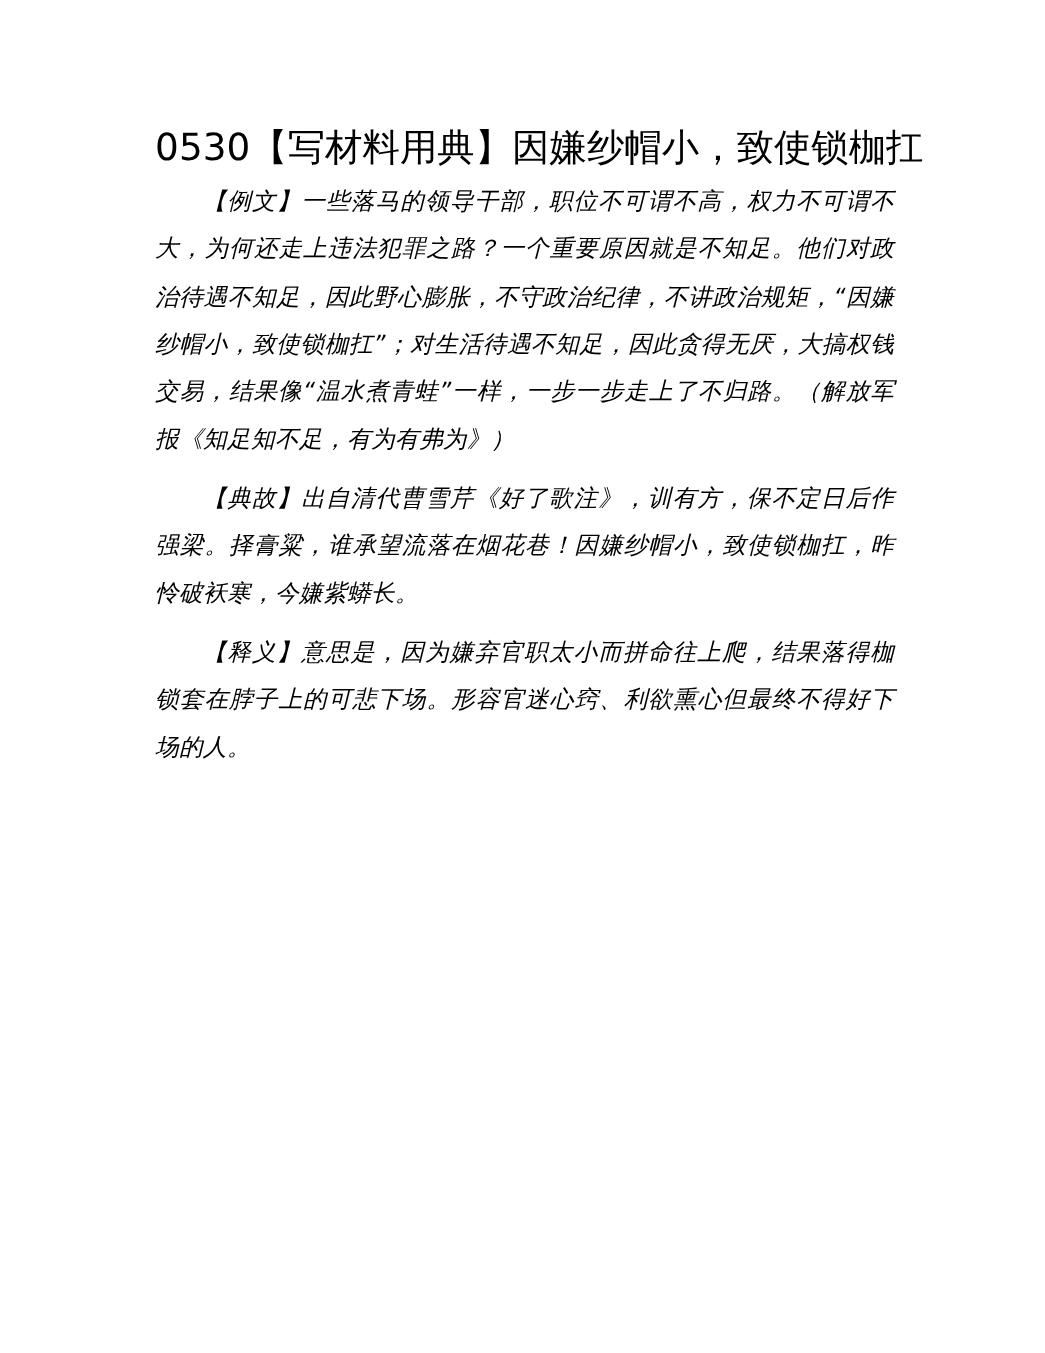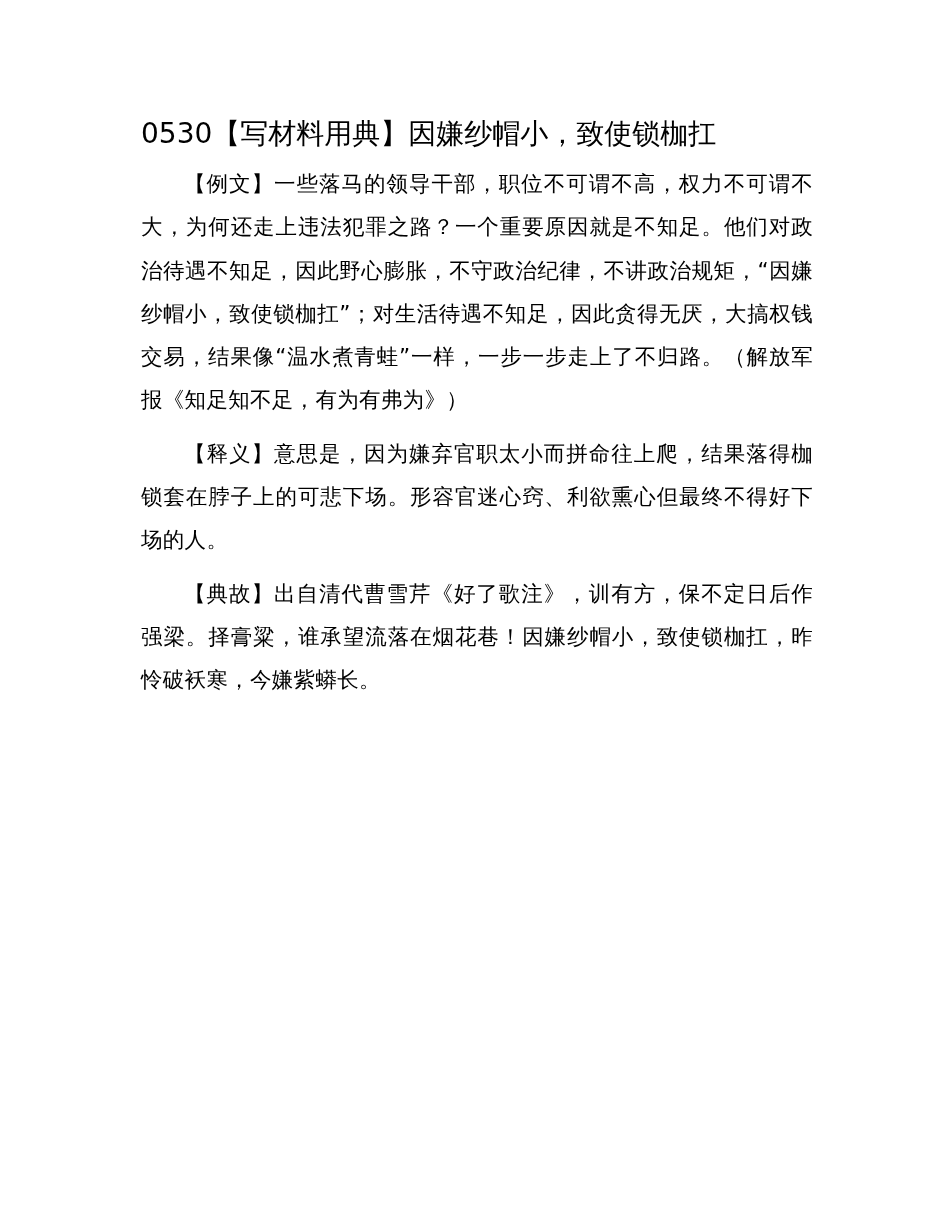--- a/index.html
+++ b/index.html
@@ -15,43 +15,44 @@
       font-family: "DejaVu Sans", "Liberation Sans", sans-serif;
       color: #000000;
     }
     .page {
       position: absolute;
       left: 141px;
       top: 112px;
       width: 672px;
     }
     .title {
-      font-size: 28px;
+      font-size: 34px;
       line-height: 44px;
       margin: 0 0 6px 0;
       white-space: nowrap;
       font-weight: normal;
       letter-spacing: 0px;
     }
     .para {
       font-size: 21.5px;
       line-height: 43.3px;
       margin: 0 0 10px 0;
       text-indent: 43px;
       text-align: justify;
       text-align-last: left;
       letter-spacing: 0.3px;
+      font-style: italic;
     }
     .tag { }
   </style>
 </head>
 <body>
 
 <div class="page">
   <h1 class="title">0530【写材料用典】因嫌纱帽小，致使锁枷扛</h1>
 
   <p class="para"><span class="tag">【例文】</span><span>一些落马的领导干部，职位不可谓不高，权力不可谓不大，为何还走上违法犯罪之路？一个重要原因就是不知足。他们对政治待遇不知足，因此野心膨胀，不守政治纪律，不讲政治规矩，“因嫌纱帽小，致使锁枷扛”；对生活待遇不知足，因此贪得无厌，大搞权钱交易，结果像“温水煮青蛙”一样，一步一步走上了不归路。（解放军报《知足知不足，有为有弗为》）</span></p>
 
+  <p class="para"><span class="tag">【典故】</span><span>出自清代曹雪芹《好了歌注》，训有方，保不定日后作强梁。择膏粱，谁承望流落在烟花巷！因嫌纱帽小，致使锁枷扛，昨怜破袄寒，今嫌紫蟒长。</span></p>
+
   <p class="para"><span class="tag">【释义】</span><span>意思是，因为嫌弃官职太小而拼命往上爬，结果落得枷锁套在脖子上的可悲下场。形容官迷心窍、利欲熏心但最终不得好下场的人。</span></p>
-
-  <p class="para"><span class="tag">【典故】</span><span>出自清代曹雪芹《好了歌注》，训有方，保不定日后作强梁。择膏粱，谁承望流落在烟花巷！因嫌纱帽小，致使锁枷扛，昨怜破袄寒，今嫌紫蟒长。</span></p>
 
 </div>
 
 </body></html>

